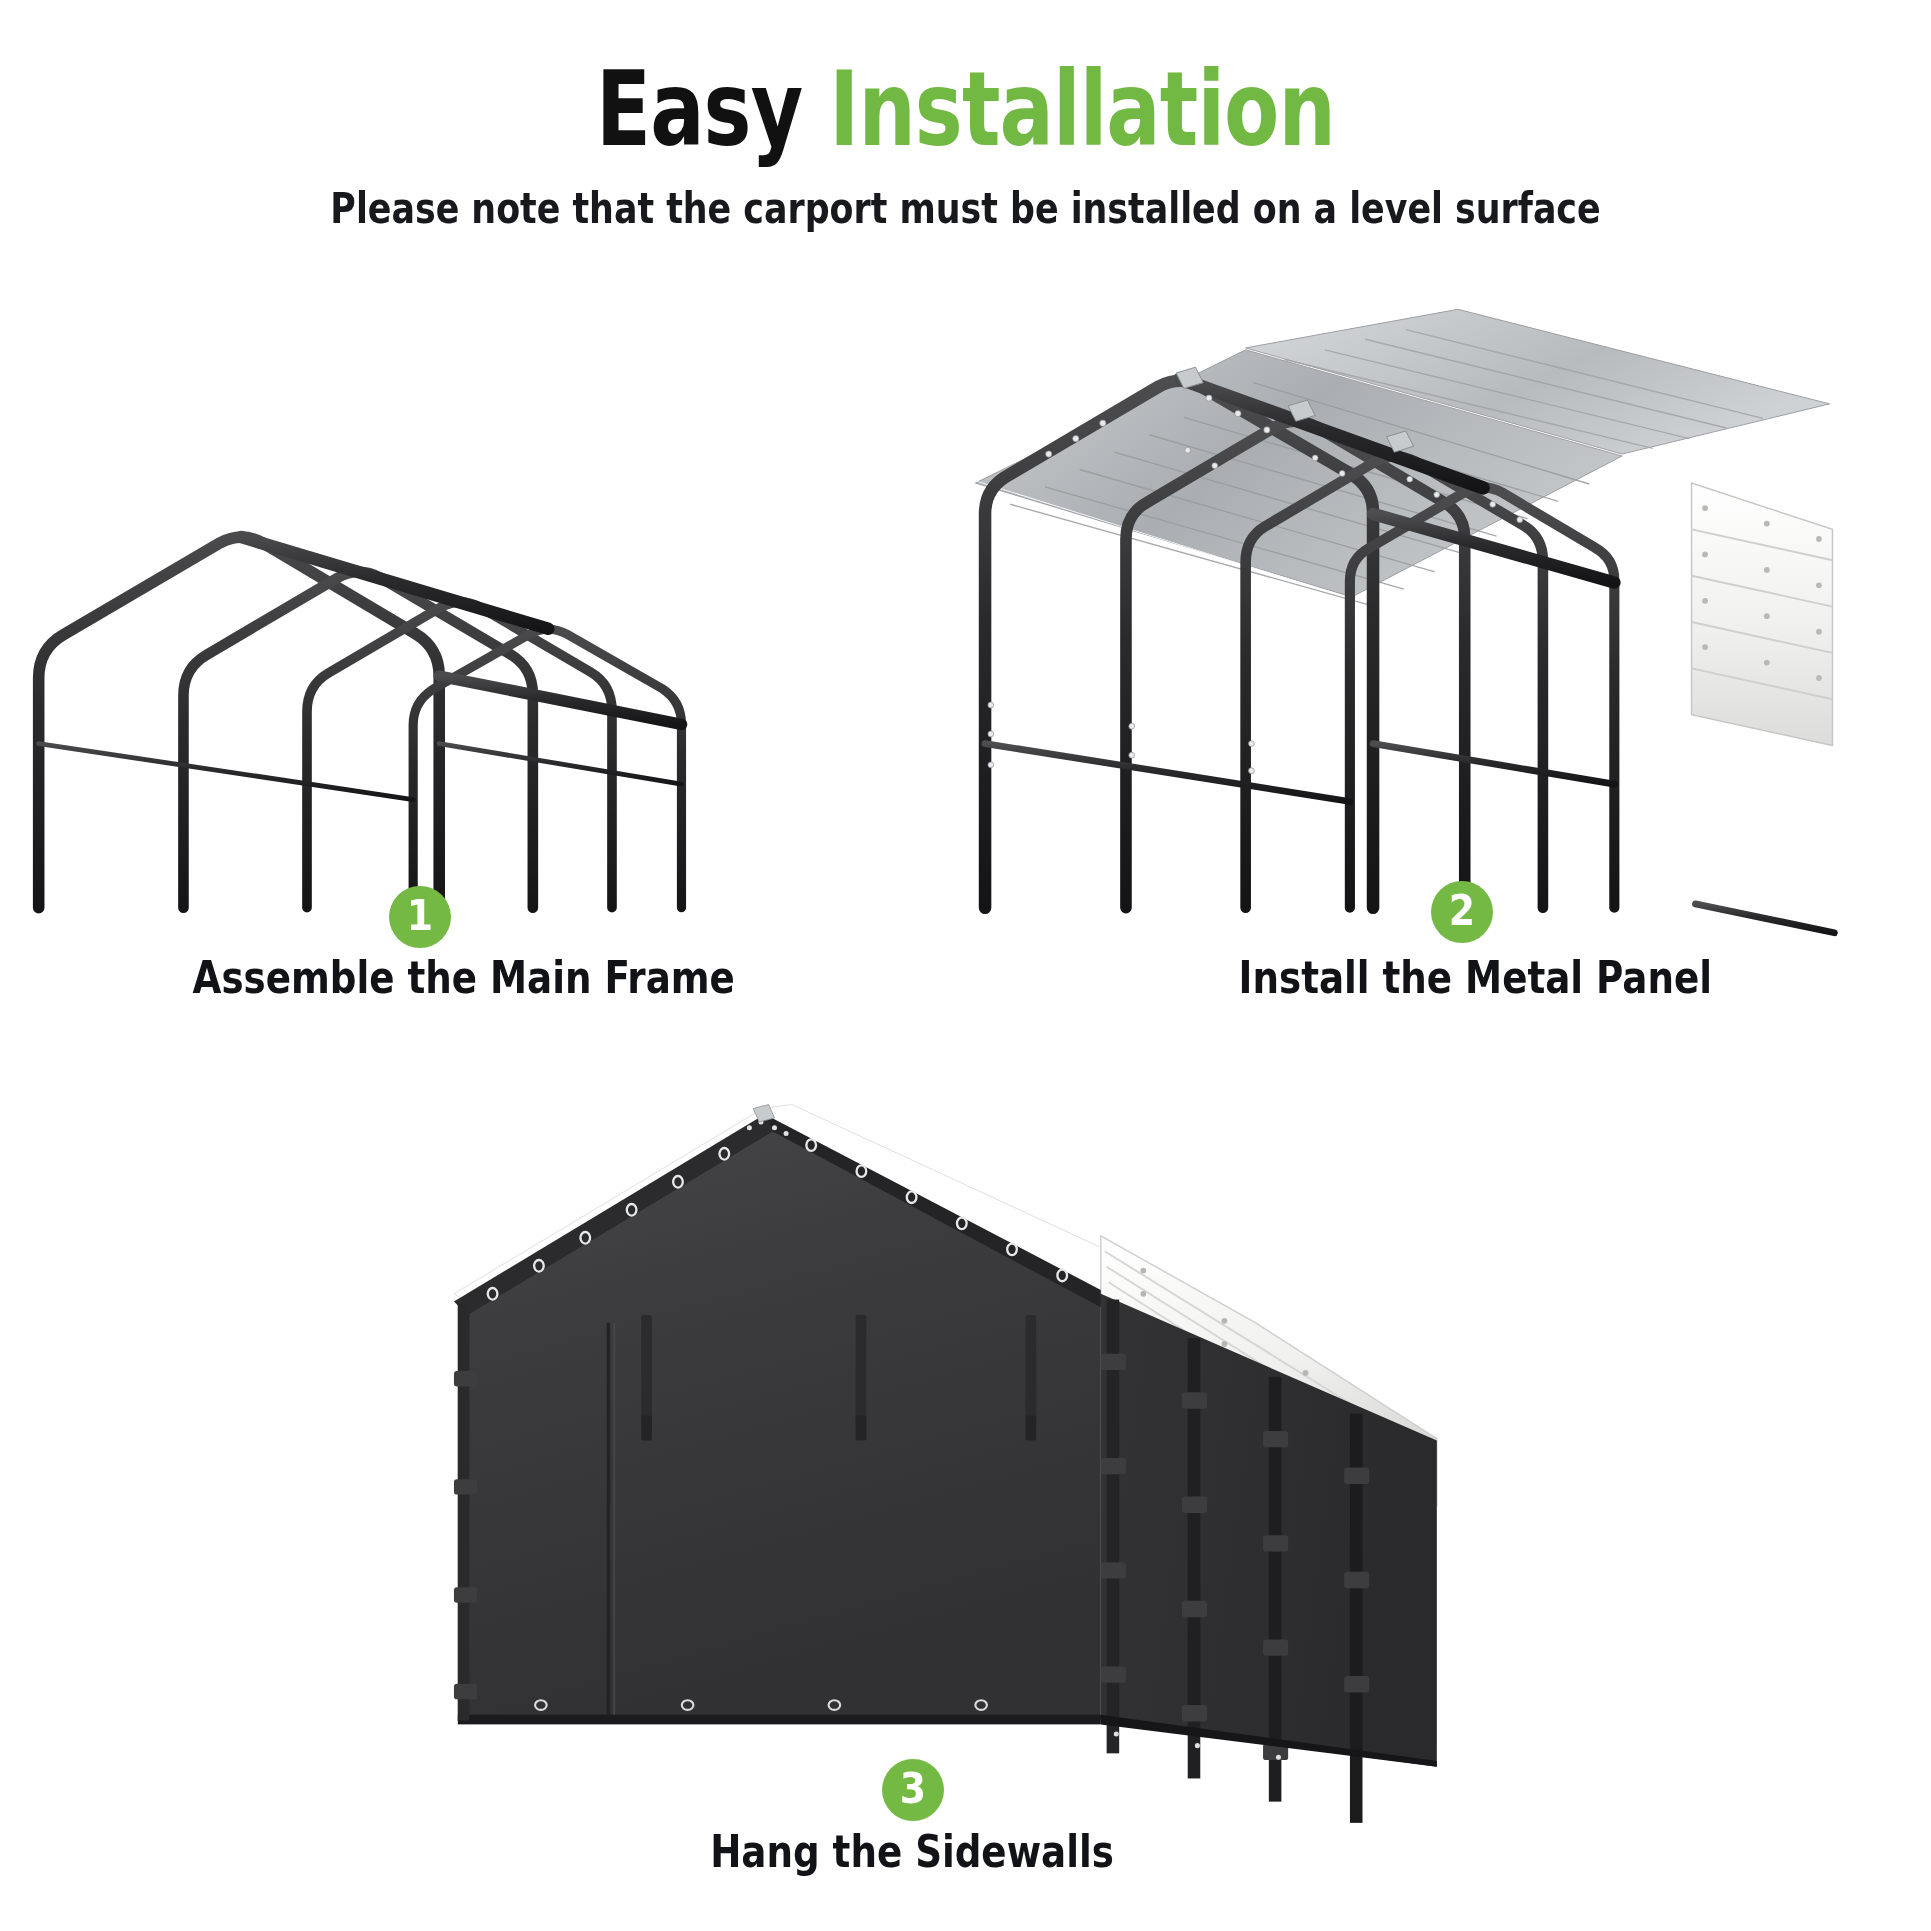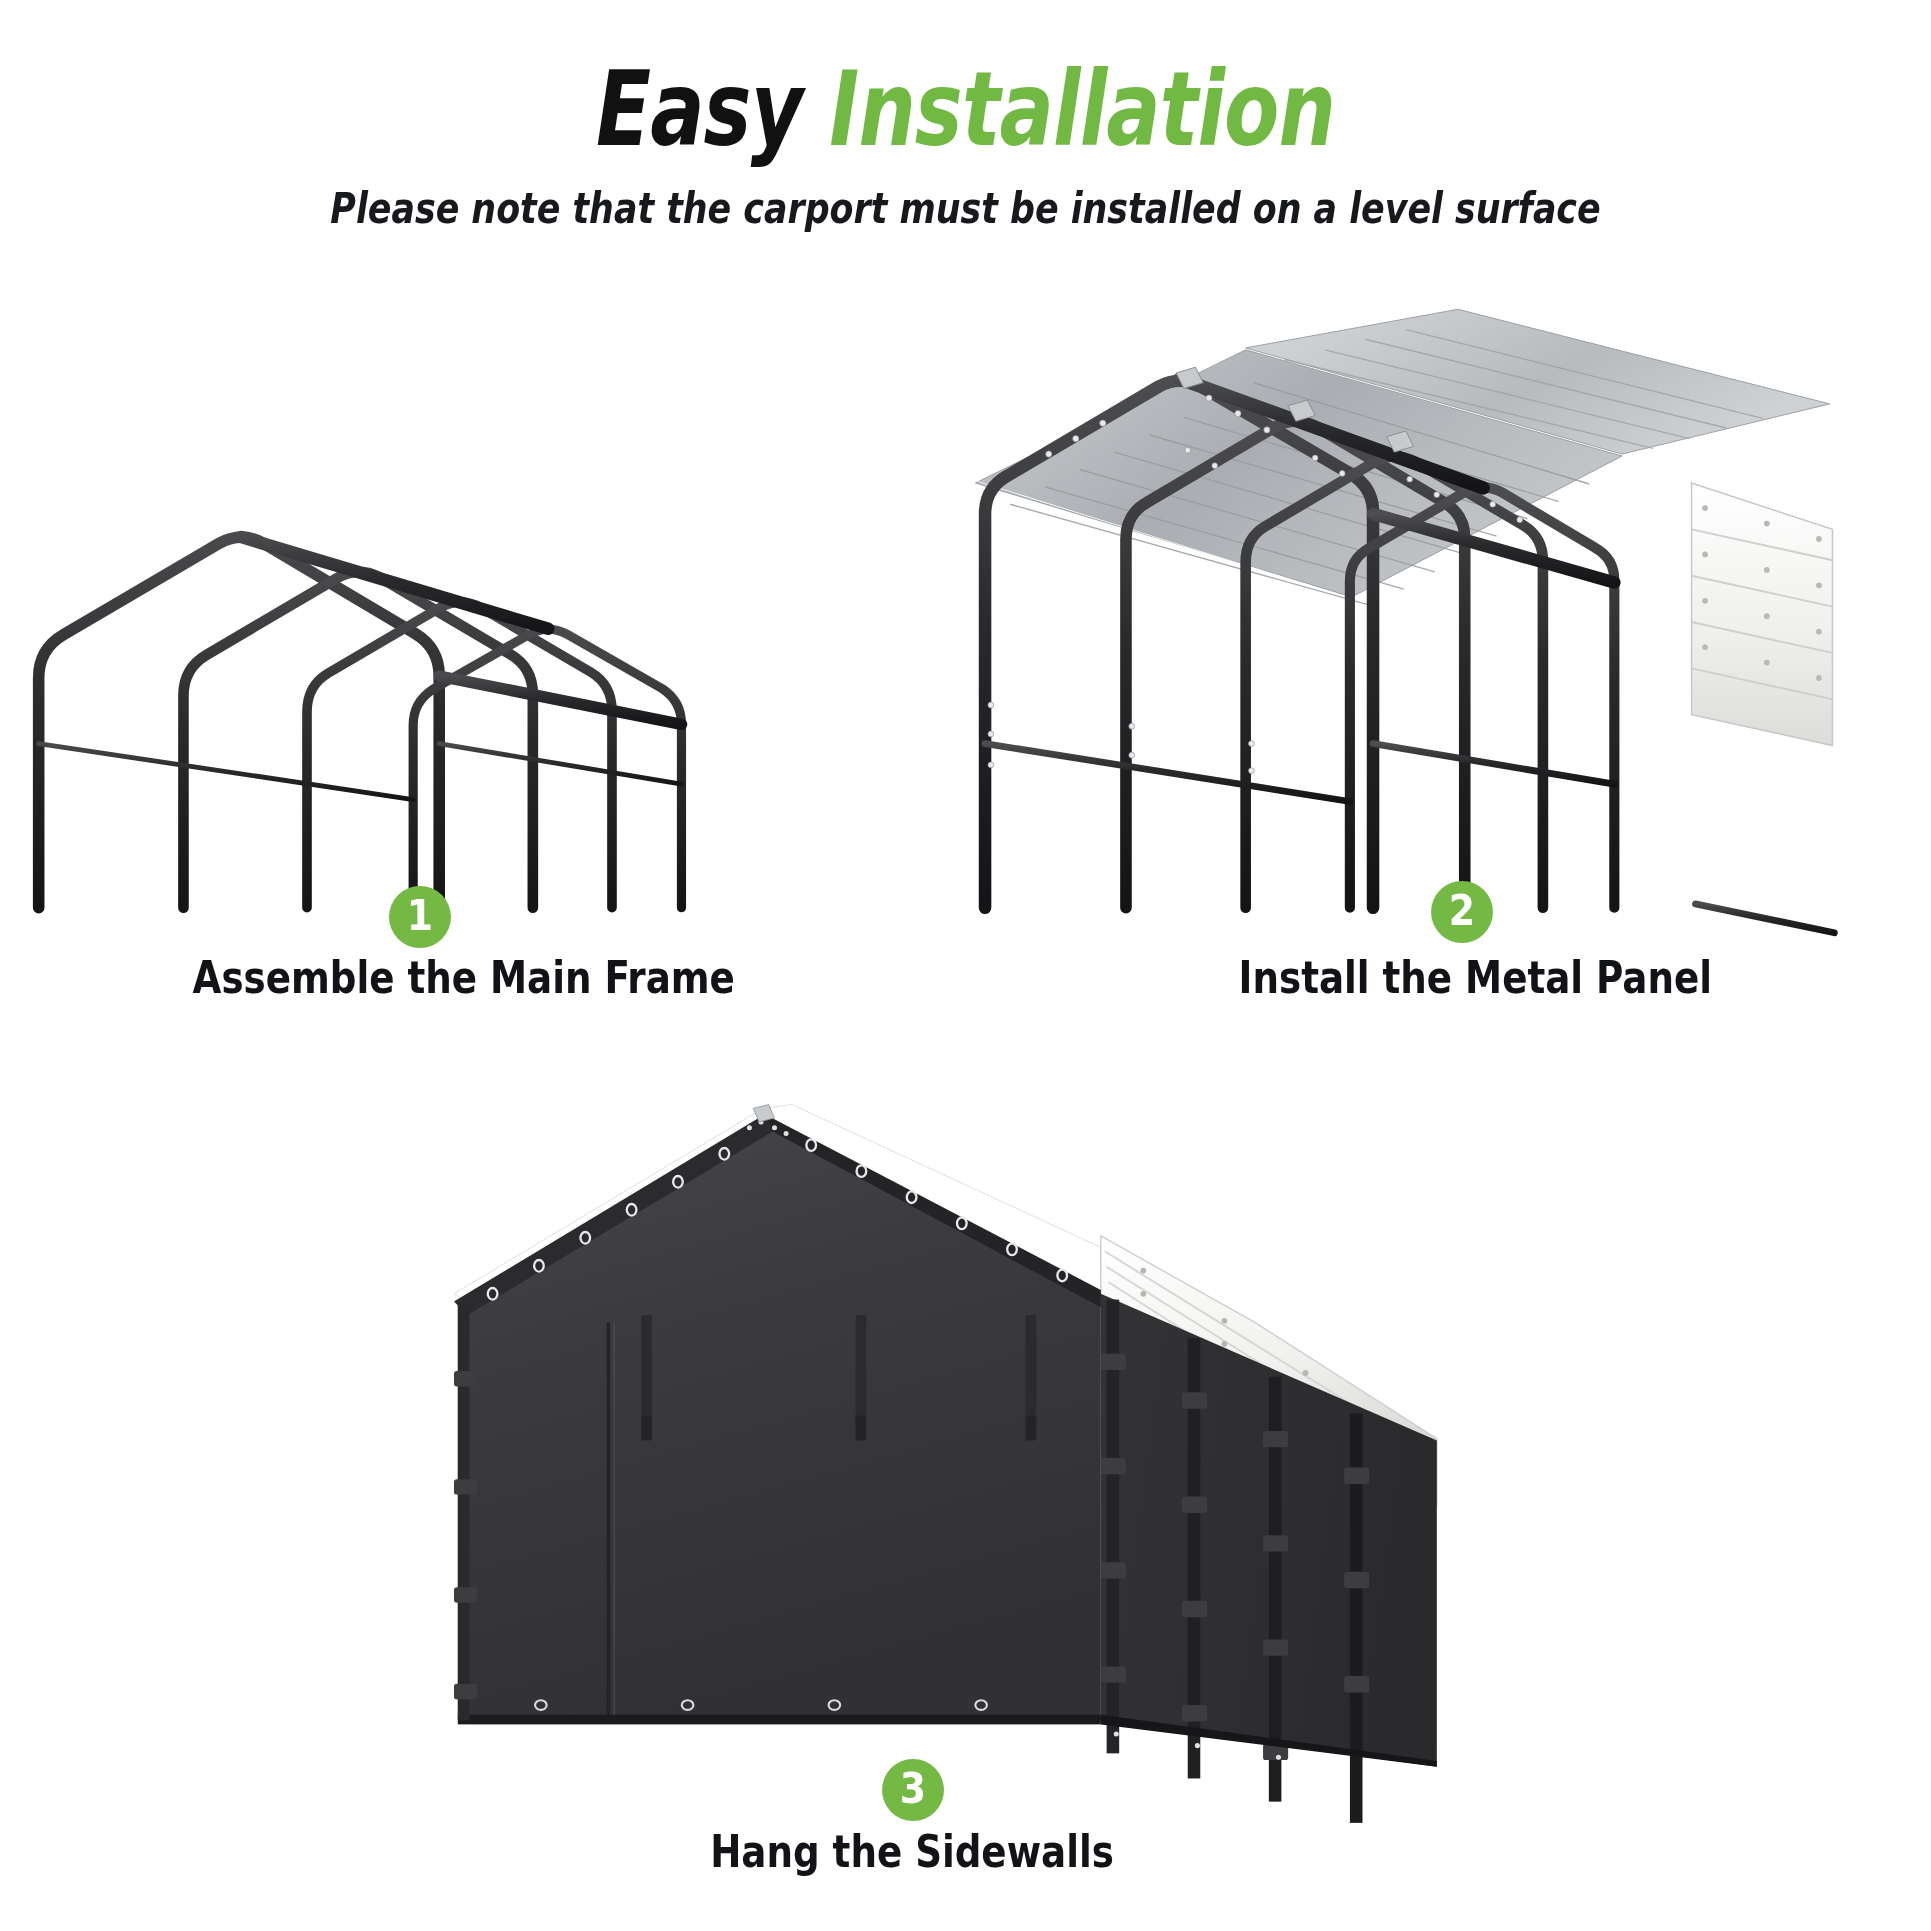--- a/index.html
+++ b/index.html
@@ -6,21 +6,21 @@
   body{
     width:1931px;height:1931px;
     background:#ffffff;
     font-family:"Liberation Sans", sans-serif;
     overflow:hidden;
     position:relative;
   }
   .page{position:relative;width:1931px;height:1931px;}
 
   
-  .header{ text-align:center; padding-top:56px;font-style:italic; }
+  .header{ text-align:center; padding-top:56px; }
   .title{
     font-size:104px;
     line-height:1.02;
     font-weight:bold;
     letter-spacing:-1px;
     font-family:"DejaVu Sans Condensed","Liberation Sans Narrow","Liberation Sans",sans-serif;
     transform:scaleX(0.86);
   }
   .title .t-black{ color:#111111; }
   .title .t-green{ color:#72b944; }

